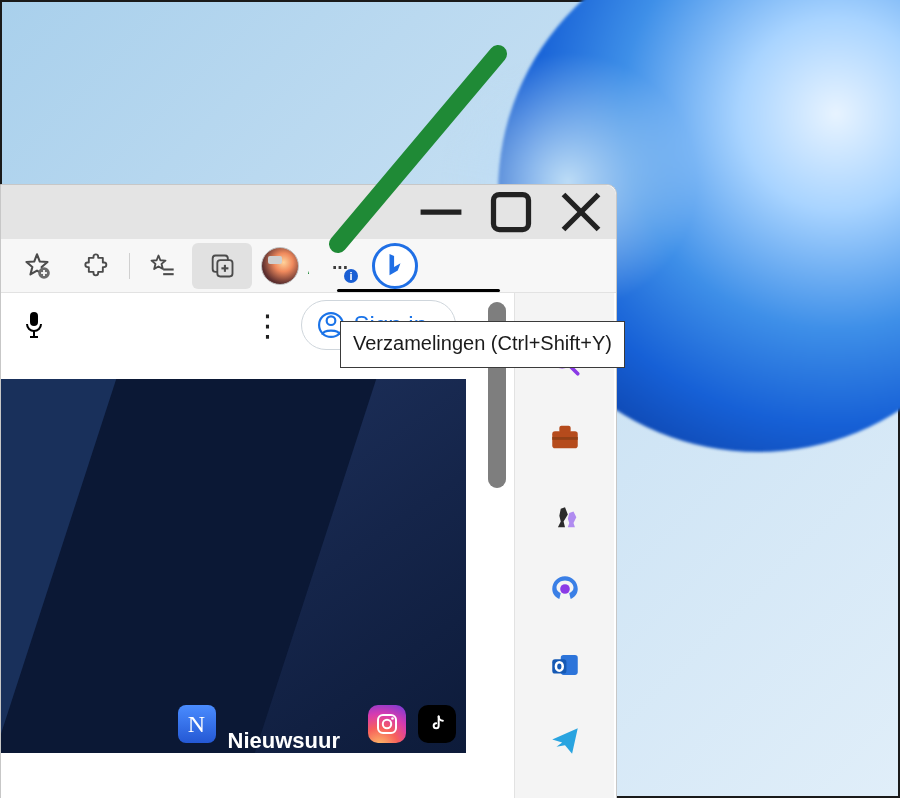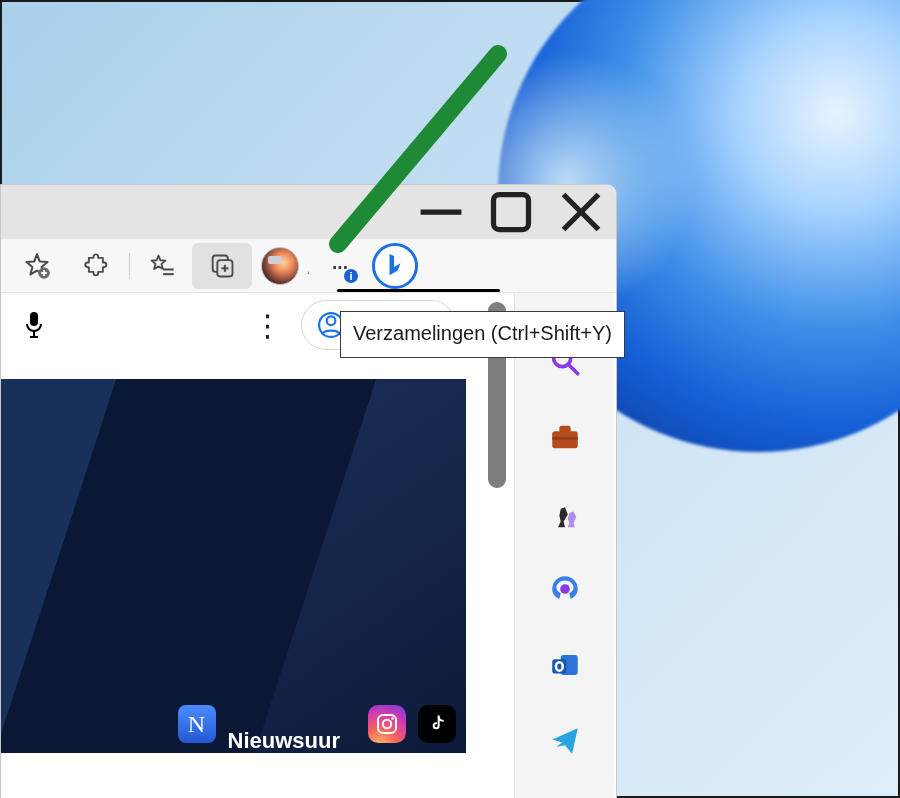--- a/index.html
+++ b/index.html
@@ -103,21 +103,21 @@
     display:flex;align-items:center;justify-content:center;
     background:#fff;
     margin-left:4px;
   }
   .bing svg{width:22px;height:28px;}
   .tb-underline{position:absolute;left:335px;top:287px;width:163px;height:3px;background:#000; border-radius:2px; z-index:6;}
 
   
   .tooltip {
     position: absolute;
-    left: 338px; top: 309px;
+    left: 338px; top: 319px;
     z-index: 30;
     background: #fff;
     border: 1.5px solid #3a3a3a;
     padding: 10px 12px 12px 12px;
     font-size: 20px;
     color: #1b1b1b;
     white-space: nowrap;
   }
 
   

